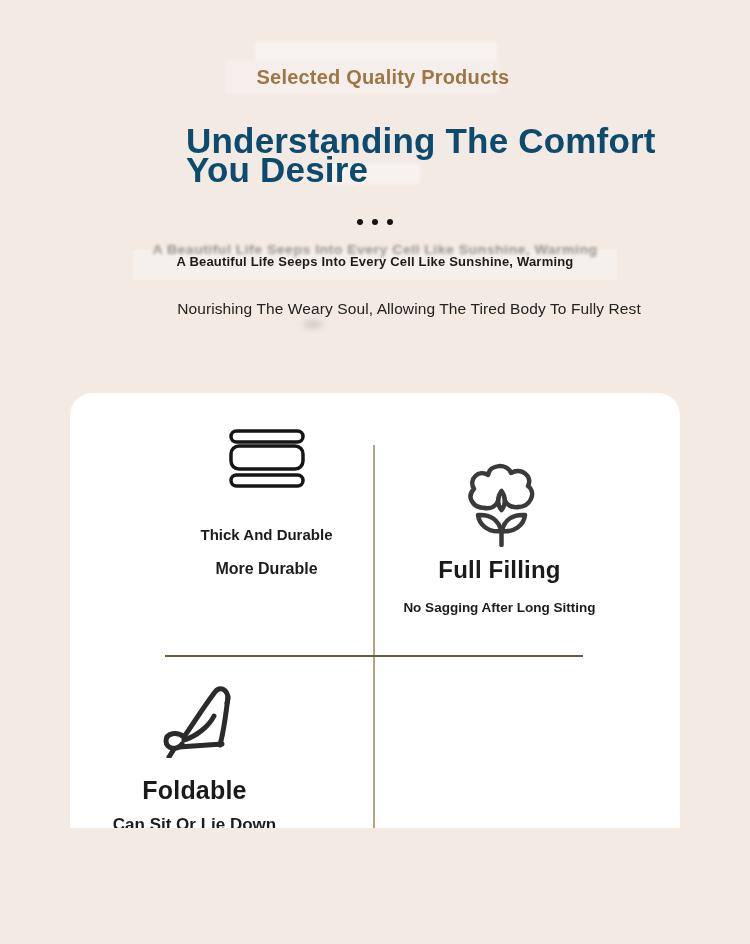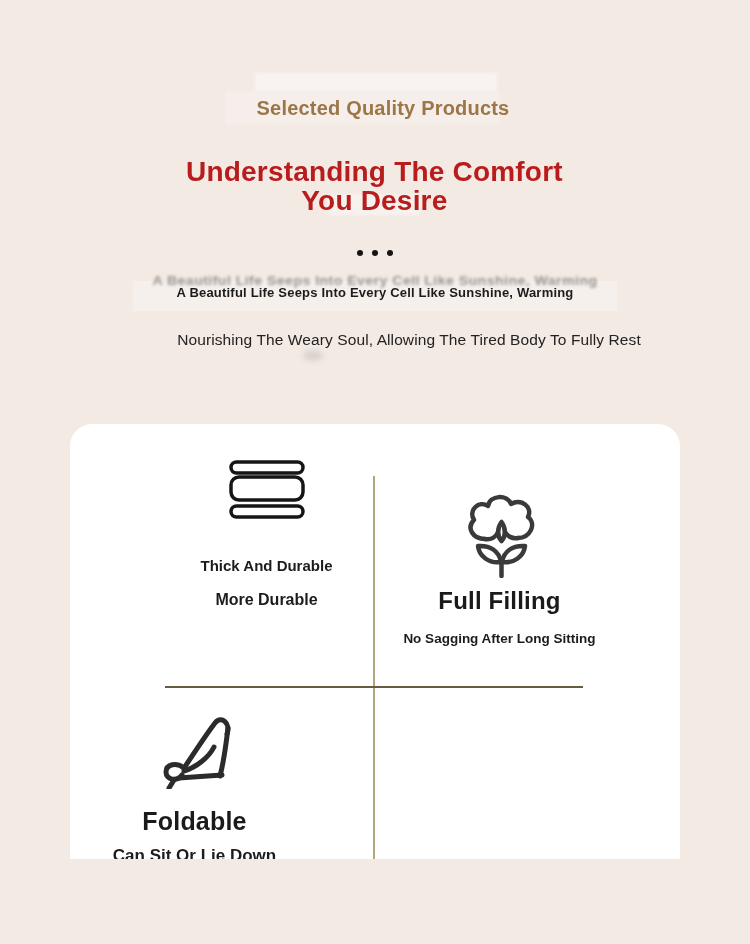--- a/index.html
+++ b/index.html
@@ -1,27 +1,27 @@
 <!DOCTYPE html>
 <html><head>
 <meta charset="utf-8">
 <style>
   html,body{margin:0;padding:0;}
   body{font-family:"Liberation Sans","DejaVu Sans",sans-serif;background:#f3eae4;}
-  .page{position:relative;width:750px;height:828px;background:#f3eae4;overflow:hidden;margin-top:31px;}
+  .page{position:relative;width:750px;height:828px;background:#f3eae4;overflow:hidden;}
 
   
   .ghost-band{position:absolute;background:rgba(255,255,255,.45);filter:blur(1.5px);border-radius:2px;}
   .gb1{left:255px;top:42px;width:242px;height:18px;}
   .gb2{left:225px;top:60px;width:275px;height:34px;background:rgba(255,255,255,.22);}
   .gb3{left:328px;top:164px;width:92px;height:20px;background:rgba(255,255,255,.40);}
   .eyebrow{position:absolute;left:0;top:66px;width:100%;text-align:center;transform:translateX(8px);
            font-size:20px;font-weight:700;color:#9c7647;letter-spacing:.2px;}
-  .main-title{position:absolute;left:186px;top:126px;font-size:28px;font-weight:700;color:#b91c1c;
-              line-height:29px;letter-spacing:.2px;text-align:center;}
+  .main-title{position:absolute;left:186px;top:126px;font-size:35px;font-weight:700;color:#0c4a6e;
+              line-height:29px;letter-spacing:.2px;}
   .dots{position:absolute;left:0;top:219px;width:100%;display:flex;justify-content:center;gap:9px;}
   .dot{width:6px;height:6px;border-radius:50%;background:#141414;}
 
   .sub1-wrap{position:absolute;left:0;top:248px;width:100%;height:34px;}
   .sub1-band{position:absolute;left:133px;top:2px;width:484px;height:30px;background:rgba(255,255,255,.30);
              filter:blur(.5px);}
   .sub1-ghost{position:absolute;left:0;top:-6px;width:100%;text-align:center;font-size:13.5px;font-weight:700;
               color:#4a4a4a;opacity:.55;filter:blur(1.6px);transform:scaleX(1.05);letter-spacing:.4px;}
   .sub1{position:absolute;left:0;top:6px;width:100%;text-align:center;font-size:13px;font-weight:600;
         color:#1c1c1e;letter-spacing:.2px;}

